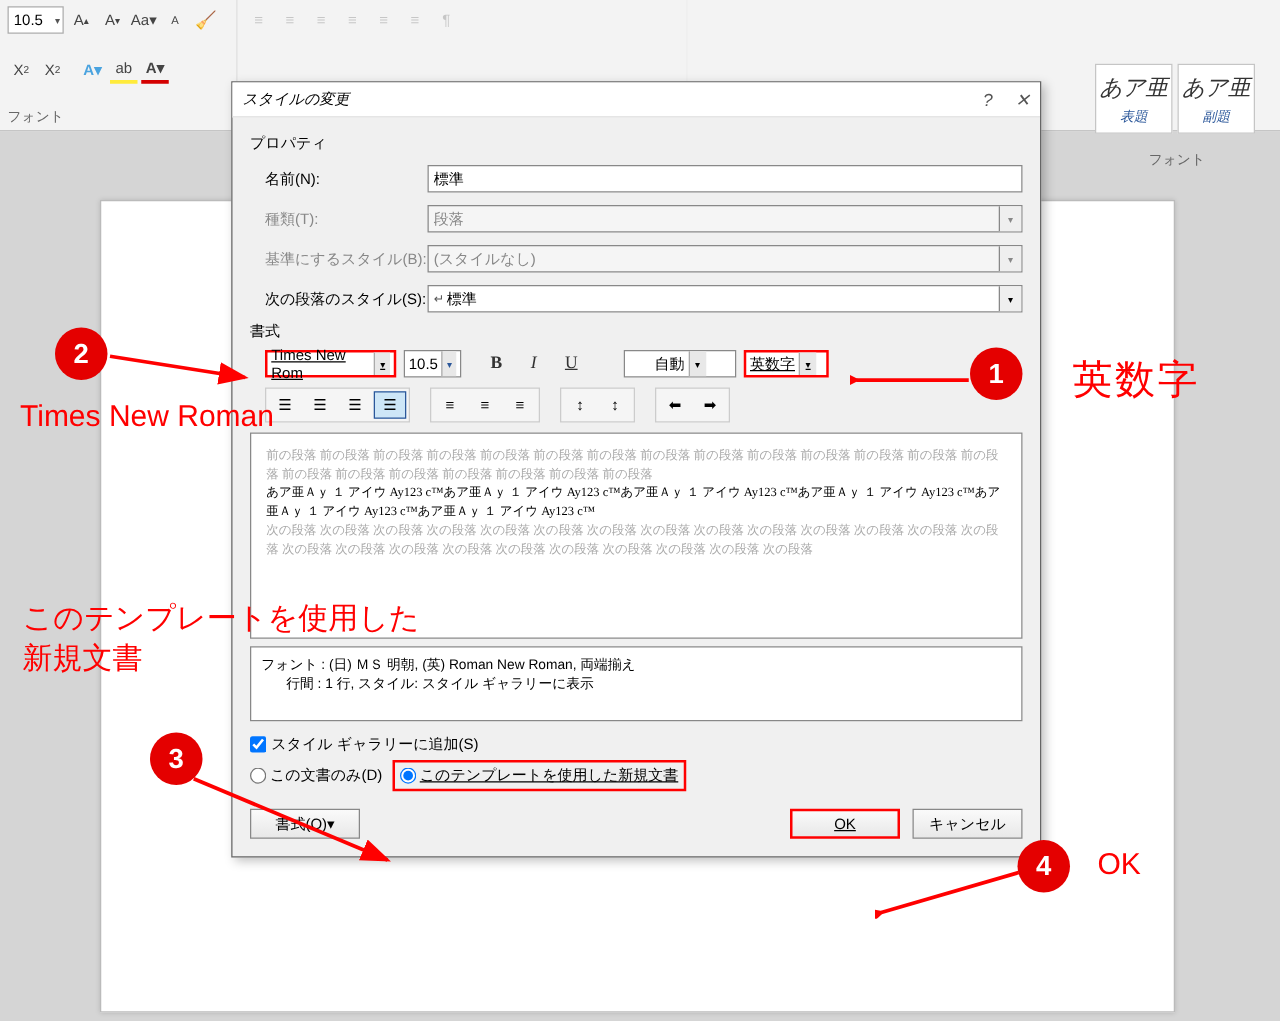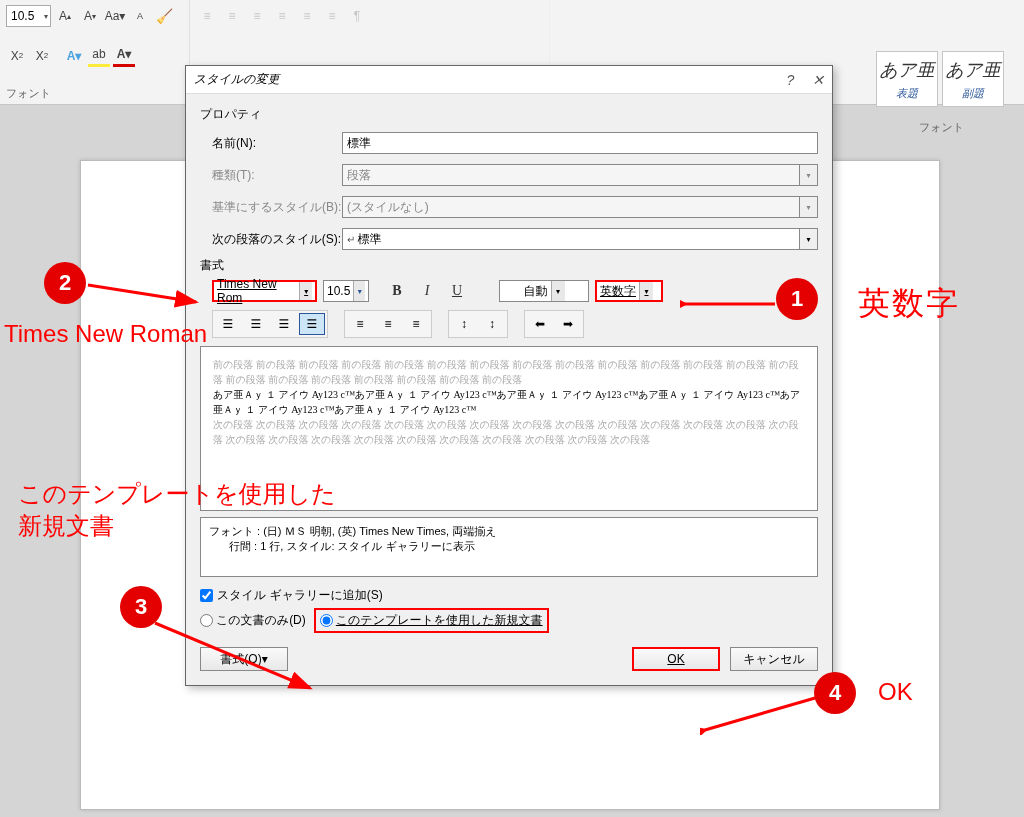--- a/index.html
+++ b/index.html
@@ -225,21 +225,21 @@
       </div>
     </div>
 
     <div class="preview">
       <div class="gray">前の段落 前の段落 前の段落 前の段落 前の段落 前の段落 前の段落 前の段落 前の段落 前の段落 前の段落 前の段落 前の段落 前の段落 前の段落 前の段落 前の段落 前の段落 前の段落 前の段落 前の段落</div>
       <div class="sample">あア亜Ａｙ １ アイウ Ay123 c™あア亜Ａｙ １ アイウ Ay123 c™あア亜Ａｙ １ アイウ Ay123 c™あア亜Ａｙ １ アイウ Ay123 c™あア亜Ａｙ １ アイウ Ay123 c™あア亜Ａｙ １ アイウ Ay123 c™</div>
       <div class="gray">次の段落 次の段落 次の段落 次の段落 次の段落 次の段落 次の段落 次の段落 次の段落 次の段落 次の段落 次の段落 次の段落 次の段落 次の段落 次の段落 次の段落 次の段落 次の段落 次の段落 次の段落 次の段落 次の段落 次の段落</div>
     </div>
 
     <div class="desc-box">
-      <div>フォント : (日) ＭＳ 明朝, (英) Times New Times, 両端揃え</div>
+      <div>フォント : (日) ＭＳ 明朝, (英) Roman New Roman, 両端揃え</div>
       <div style="padding-left:20px">行間 : 1 行, スタイル: スタイル ギャラリーに表示</div>
     </div>
 
     <div class="chk-row">
       <input type="checkbox" checked="" style="">
       <span>スタイル ギャラリーに追加(S)</span>
     </div>
     <div class="rad-row">
       <label>
           <input type="radio" name="scope" style=""> 
@@ -258,21 +258,21 @@
         <div class="win-btn">キャンセル</div>
       </div>
     </div>
   </div>
 </div>
 
 <div class="badge" style="left:776px; top:278px">1</div>
 <div class="anno lg" style="left:858px; top:282px">英数字</div>
 
 <div class="badge" style="left:44px; top:262px">2</div>
-<div class="anno" style="left:4px; top:320px">Times New Roman</div>
+<div class="anno" style="left:16px; top:320px">Times New Roman</div>
 
 <div class="anno" style="left:18px; top:478px">このテンプレートを使用した</div>
 <div class="anno" style="left:18px; top:510px">新規文書</div>
 
 <div class="badge" style="left:120px; top:586px">3</div>
 
 <div class="badge" style="left:814px; top:672px">4</div>
 <div class="anno" style="left:878px; top:678px">OK</div>
 
 <svg class="arrow" style="left:680px; top:296px; width:100px; height:16px">

